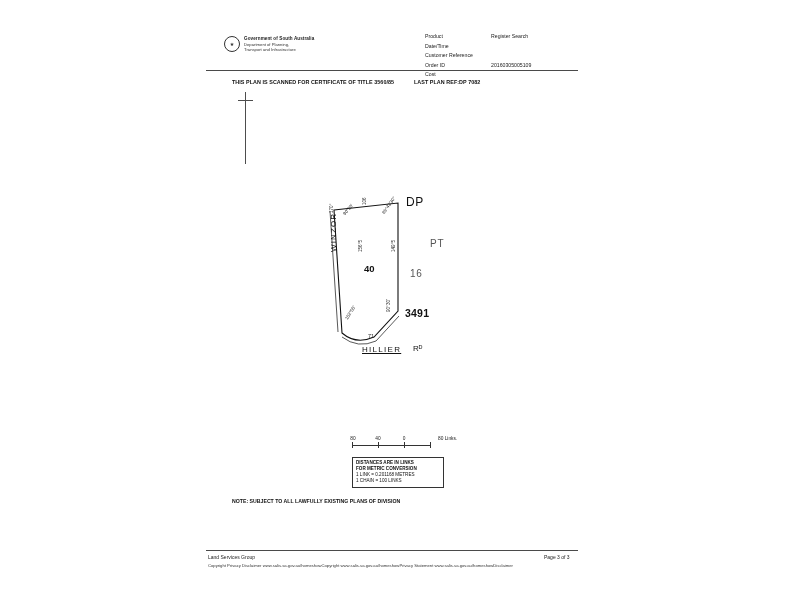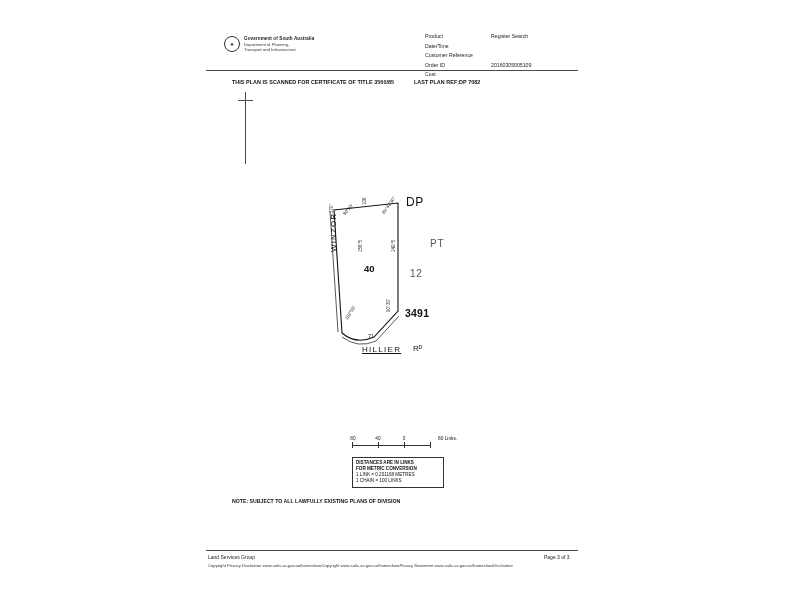--- a/index.html
+++ b/index.html
@@ -374,21 +374,21 @@
       <path d="M 34 25 L 98 18 L 98 126 L 74 152 Q 56 160 42 148 L 34 25 Z" fill="none" stroke="#111" stroke-width="1.1"></path>
 
       <line x1="30" y1="26" x2="38" y2="147" stroke="#111" stroke-width="0.7"></line>
 
       <path d="M 42 152 Q 58 164 76 156 L 99 131" fill="none" stroke="#111" stroke-width="0.7"></path>
     </svg>
   </div>
 
   <div class="lbl lbl-dp">DP</div>
   <div class="lbl lbl-pt">PT</div>
-  <div class="lbl lbl-12">12</div>
+  <div class="lbl lbl-12">16</div>
   <div class="lbl lbl-7082">3491</div>
   <div class="lbl lbl-lot">40</div>
 
   <div class="lbl lbl-winzor">WINZOR</div>
   <div class="lbl lbl-hillier">HILLIER</div>
   <div class="lbl lbl-rd">Rᴰ</div>
 
   <div class="dim dim-a">170°</div>
   <div class="dim dim-b">90°30'</div>
   <div class="dim dim-c">106</div>

